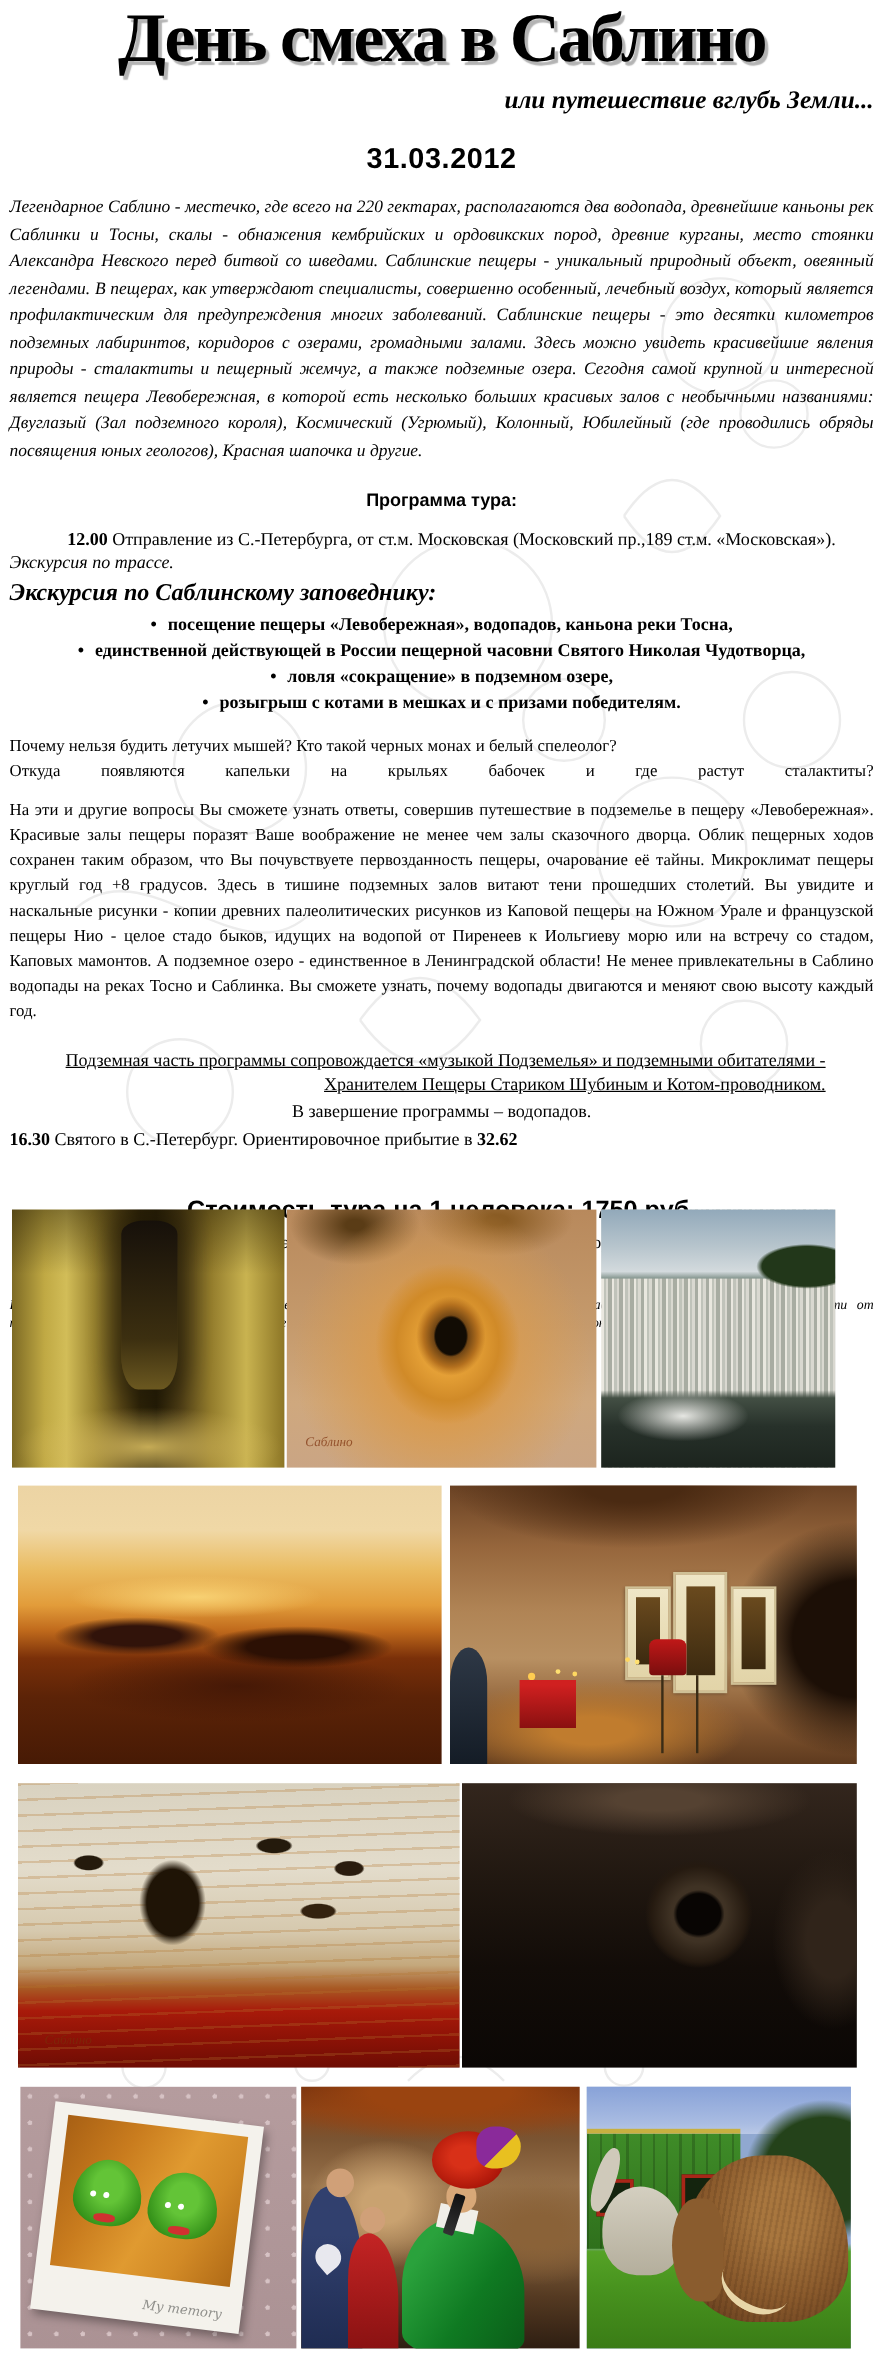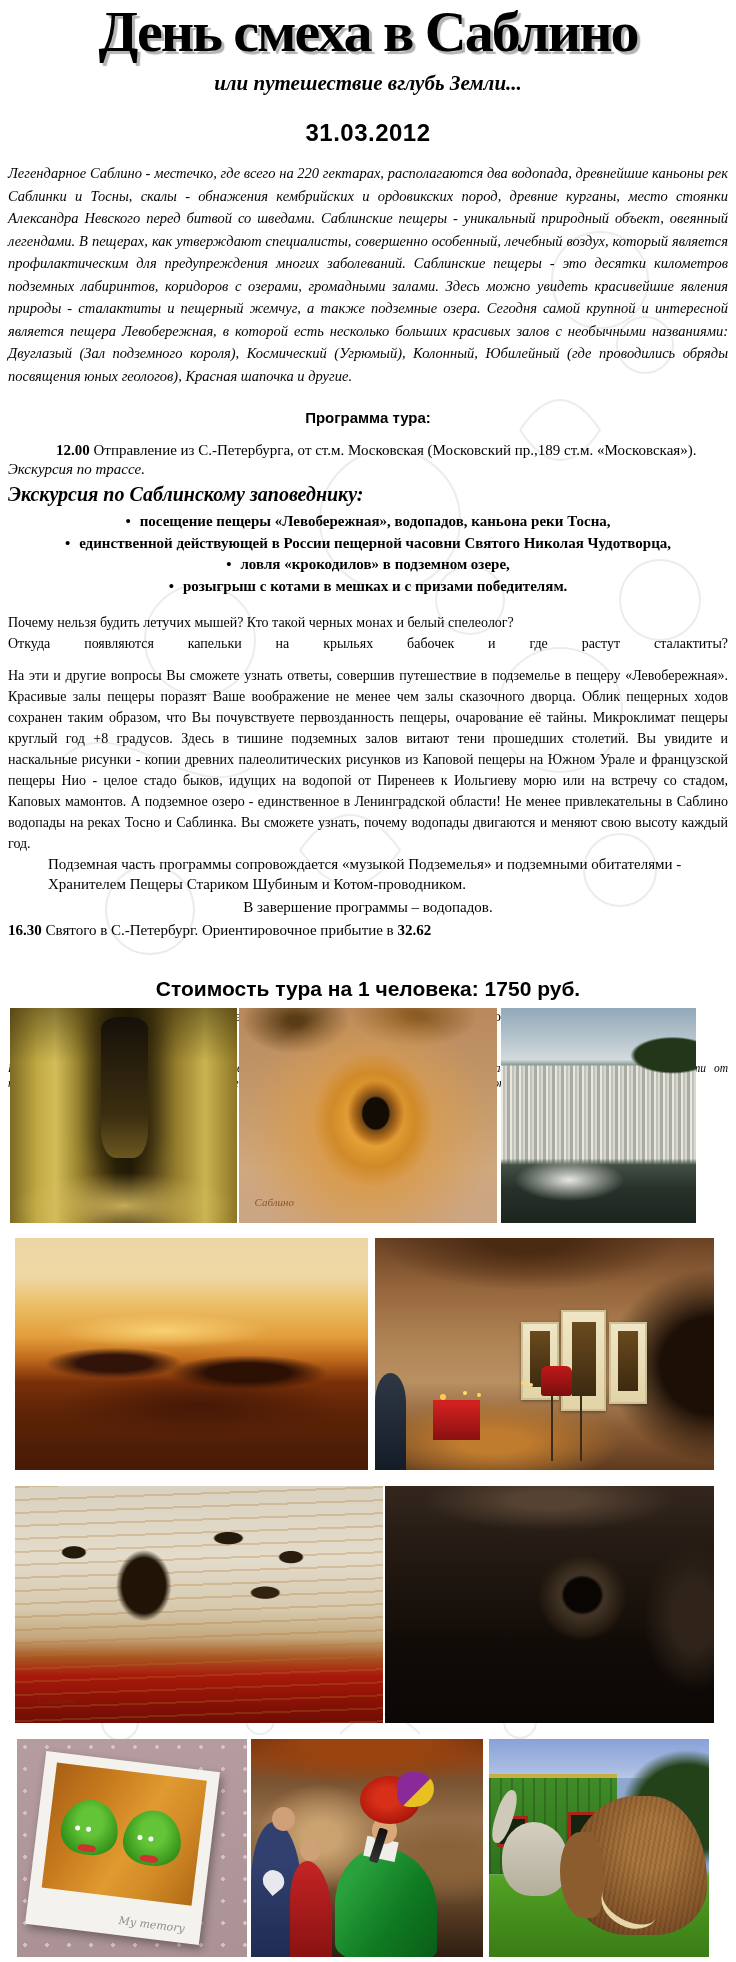--- a/index.html
+++ b/index.html
@@ -3,34 +3,34 @@
 <meta charset="utf-8">
 <style>
   html,body{margin:0;padding:0;background:#fff;}
   .page{position:relative;width:736px;height:1962px;background:#fff;overflow:hidden;
         font-family:"Liberation Serif",serif;color:#000;padding-left:37px;}
   .wm{position:absolute;left:0;z-index:0;pointer-events:none;}
   .textcol{position:absolute;top:0;left:0;width:736px;padding:0 8px;box-sizing:border-box;z-index:1;}
 
   .title{margin:2px 0 0;text-align:center;font:bold 58px/1.05 "Liberation Serif",serif;
          letter-spacing:-2px;white-space:nowrap;text-shadow:3px 3px 1px #b3b3b3;}
-  .subtitle{margin-top:8px;text-align:center;font:italic bold 21px/1.2 "Liberation Serif",serif;}
+  .subtitle{margin-top:8px;text-align:right;font:italic bold 21px/1.2 "Liberation Serif",serif;}
   .date{margin-top:24px;text-align:center;font:bold 24px/1.1 "Liberation Sans",sans-serif;letter-spacing:.5px;}
   .intro{margin:16px 0 0;font:italic 14.5px/22.5px "Liberation Serif",serif;text-align:justify;}
   .prog-head{margin-top:22px;text-align:center;font:bold 15px/1.2 "Liberation Sans",sans-serif;}
   .departure{margin:14px 0 0;font:15px/19px "Liberation Serif",serif;text-indent:48px;}
   .departure i{font-style:italic;}
   .exc-head{margin-top:3px;text-align:left;font:italic bold 20px/1.2 "Liberation Serif",serif;}
   .bullets{margin-top:5px;}
   .bline{text-align:center;font:bold 15px/21.5px "Liberation Serif",serif;}
   .bdot{display:inline-block;margin-right:9px;}
   .q1{margin:16px 0 0;font:14px/20px "Liberation Serif",serif;}
   .q2{margin:1px 0 11px;font:14px/20px "Liberation Serif",serif;text-align:justify;text-align-last:justify;}
   .bodytext{margin:1px 0 0;font:14px/21px "Liberation Serif",serif;text-align:justify;}
-  .underlined{margin:0 40px 0;text-align:left;font:15px/20px "Liberation Serif",serif;}
+  .underlined{margin:20px 40px 0;text-align:right;text-decoration:underline;font:15px/20px "Liberation Serif",serif;}
   .tea{margin:4px 0 0;text-align:center;font:15px/19px "Liberation Serif",serif;}
   .return{margin:4px 0 0;font:15px/19px "Liberation Serif",serif;}
   .price{margin-top:36px;text-align:center;font:bold 21px/1.2 "Liberation Sans",sans-serif;}
   .includes{margin:5px 36px 0;text-align:center;font:14.5px/19px "Liberation Serif",serif;}
   .includes b{font-size:15px;margin-right:4px;}
   .note{margin:16px 0 0;font:italic 11.5px/15px "Liberation Serif",serif;text-align:justify;}
 
   
   .board{position:absolute;left:0;top:1008px;width:736px;height:954px;z-index:1;}
   .ph{position:absolute;overflow:hidden;}
@@ -186,21 +186,21 @@
     <div class="date">31.03.2012</div>
     <p class="intro">Легендарное Саблино - местечко, где всего на 220 гектарах, располагаются два водопада, древнейшие каньоны рек Саблинки и Тосны, скалы - обнажения кембрийских и ордовикских пород, древние курганы, место стоянки Александра Невского перед битвой со шведами. Саблинские пещеры - уникальный природный объект, овеянный легендами. В пещерах, как утверждают специалисты, совершенно особенный, лечебный воздух, который является профилактическим для предупреждения многих заболеваний. Саблинские пещеры - это десятки километров подземных лабиринтов, коридоров с озерами, громадными залами. Здесь можно увидеть красивейшие явления природы - сталактиты и пещерный жемчуг, а также подземные озера. Сегодня самой крупной и интересной является пещера Левобережная, в которой есть несколько больших красивых залов с необычными названиями: Двуглазый (Зал подземного короля), Космический (Угрюмый), Колонный, Юбилейный (где проводились обряды посвящения юных геологов), Красная шапочка и другие.</p>
 
     <div class="prog-head">Программа тура:</div>
     <p class="departure"><b>12.00</b><span> Отправление из С.-Петербурга, от ст.м. Московская (Московский пр.,189 ст.м. «Московская»). </span><i>Экскурсия по трассе.</i></p>
 
     <div class="exc-head">Экскурсия по Саблинскому заповеднику:</div>
     <div class="bullets">
       <div class="bline"><span class="bdot">•</span><span>посещение пещеры «Левобережная», водопадов, каньона реки Тосна,</span></div>
       <div class="bline"><span class="bdot">•</span><span>единственной действующей в России пещерной часовни Святого Николая Чудотворца,</span></div>
-      <div class="bline"><span class="bdot">•</span><span>ловля «крокодилов» в подземном озере,</span></div>
+      <div class="bline"><span class="bdot">•</span><span>ловля «сокращение» в подземном озере,</span></div>
       <div class="bline"><span class="bdot">•</span><span>розыгрыш с котами в мешках и с призами победителям.</span></div>
     </div>
 
     <p class="q1">Почему нельзя будить летучих мышей? Кто такой черных монах и белый спелеолог?</p>
     <p class="q2">Откуда появляются капельки на крыльях бабочек и где растут сталактиты?</p>
     <p class="bodytext">На эти и другие вопросы Вы сможете узнать ответы, совершив путешествие в подземелье в пещеру «Левобережная». Красивые залы пещеры поразят Ваше воображение не менее чем залы сказочного дворца. Облик пещерных ходов сохранен таким образом, что Вы почувствуете первозданность пещеры, очарование её тайны. Микроклимат пещеры круглый год +8 градусов. Здесь в тишине подземных залов витают тени прошедших столетий. Вы увидите и наскальные рисунки - копии древних палеолитических рисунков из Каповой пещеры на Южном Урале и французской пещеры Нио - целое стадо быков, идущих на водопой от Пиренеев к Иольгиеву морю или на встречу со стадом, Каповых мамонтов. А подземное озеро - единственное в Ленинградской области! Не менее привлекательны в Саблино водопады на реках Тосно и Саблинка. Вы сможете узнать, почему водопады двигаются и меняют свою высоту каждый год.</p>
 
     <p class="underlined">Подземная часть программы сопровождается «музыкой Подземелья» и подземными обитателями - Хранителем Пещеры Стариком Шубиным и Котом-проводником.</p>
     <p class="tea">В завершение программы – водопадов.</p>
     <p class="return"><b>16.30</b><span> Святого в С.-Петербург. Ориентировочное прибытие в </span><b>32.62</b></p>

